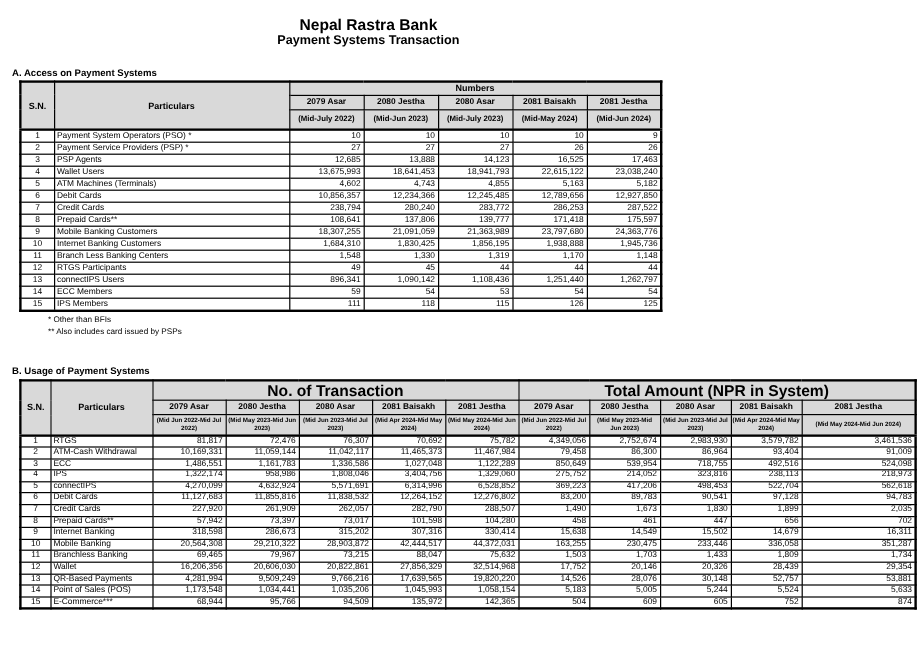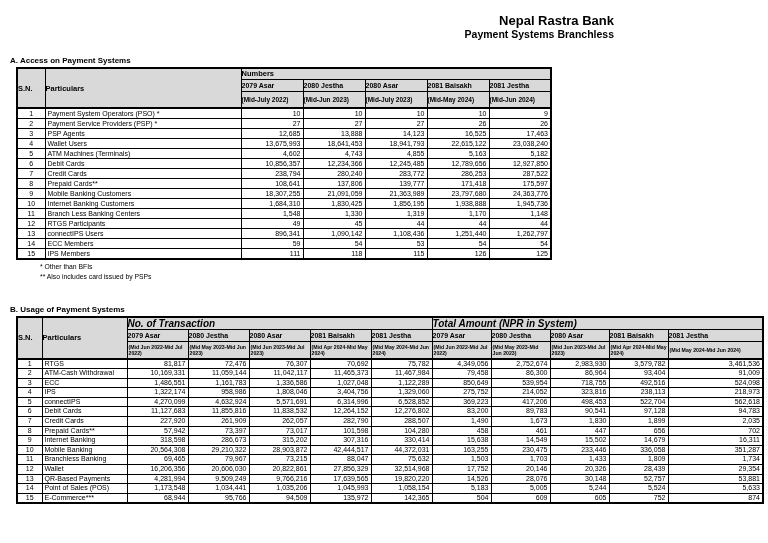--- a/index.html
+++ b/index.html
@@ -3,71 +3,71 @@
 <meta charset="utf-8">
 <style>
   * { box-sizing: border-box; }
   html, body { margin: 0; padding: 0; }
   body {
     width: 768px; height: 543px;
     background: #ffffff; color: #000000;
     font-family: "Liberation Sans", sans-serif;
     overflow: hidden;
   }
-  .doc-header { width: 614px; text-align: right; padding-top: 13px; }
+  .doc-header { width: 614px; text-align: center; padding-top: 13px; }
   .org-name   { font-size: 13px; font-weight: bold; line-height: 15px; }
   .dept-name  { font-size: 10.5px; font-weight: bold; line-height: 13px; }
   .report-title { font-size: 10px; line-height: 13px; }
 
   .section-title { font-size: 8px; font-weight: bold; margin: 0 0 2px 10px; }
   .sec-a-title { margin-top: 15px; }
   .sec-b-title { margin-top: 23px; }
 
   table { border-collapse: collapse; margin-left: 16px; table-layout: fixed; }
   th, td { border: 1px solid #000; overflow: hidden; white-space: nowrap; padding: 0; }
   table { border: 2px solid #000; }
   thead { border-bottom: 2px solid #000; }
-  thead th { background: #d9d9d9; font-weight: bold; text-align: left; vertical-align: middle; }
+  thead th { background: #d9d9d9; font-weight: bold; text-align: center; vertical-align: middle; }
 
   
   .tbl-a col.ca-sn   { width: 28px; }
   .tbl-a col.ca-part { width: 196px; }
   .tbl-a col.ca-num  { width: 62px; }
   .tbl-a .group-th   { font-size: 7.5px; height: 11px; }
   .tbl-a .sn-th, .tbl-a .part-th { font-size: 7.5px; }
   .tbl-a .period-th  { font-size: 7px; height: 12px; }
   .tbl-a .date-th    { font-size: 6.5px; height: 17px; }
   .tbl-a tbody td    { font-size: 7px; height: 9.8px; line-height: 9px; }
 
   
   .tbl-b col.cb-sn   { width: 25px; }
   .tbl-b col.cb-part { width: 85px; }
   .tbl-b col.cb-txn  { width: 61px; }
   .tbl-b col.cb-amt  { width: 59px; }
   .tbl-b col.cb-amt-last { width: 95px; }
-  .tbl-b .group-th   { font-size: 10px; height: 11px; font-style: italic; }
+  .tbl-b .group-th   { font-size: 13px; height: 11px; }
   .tbl-b .sn-th, .tbl-b .part-th { font-size: 7.5px; }
   .tbl-b .period-th  { font-size: 7px; height: 12px; }
   .tbl-b .date-th    { font-size: 5.2px; height: 17px; white-space: normal; line-height: 6px; padding: 0 1px; }
   .tbl-b tbody td    { font-size: 7px; height: 9.3px; line-height: 8.6px; }
   .tbl-b thead { border-bottom: 2px solid #000; }
 
   td.sn   { text-align: center; }
   td.part { text-align: left; padding-left: 2px; }
   td.num  { text-align: right; padding-right: 2px; }
 
   .footnotes { margin: 2px 0 0 40px; }
   .footnote { font-size: 6.8px; line-height: 10px; }
 </style>
 </head>
 <body>
 
 <div class="doc-header">
   <div class="org-name">Nepal Rastra Bank</div>
-  <div class="dept-name">Payment Systems Branchless</div>
+  <div class="dept-name">Payment Systems Transaction</div>
 </div>
 
 <div class="section-title sec-a-title">A. Access on Payment Systems</div>
 
 <table class="tbl-a">
   <colgroup>
     <col class="ca-sn">
       <col class="ca-part">
     <col class="ca-num">
       <col class="ca-num">

